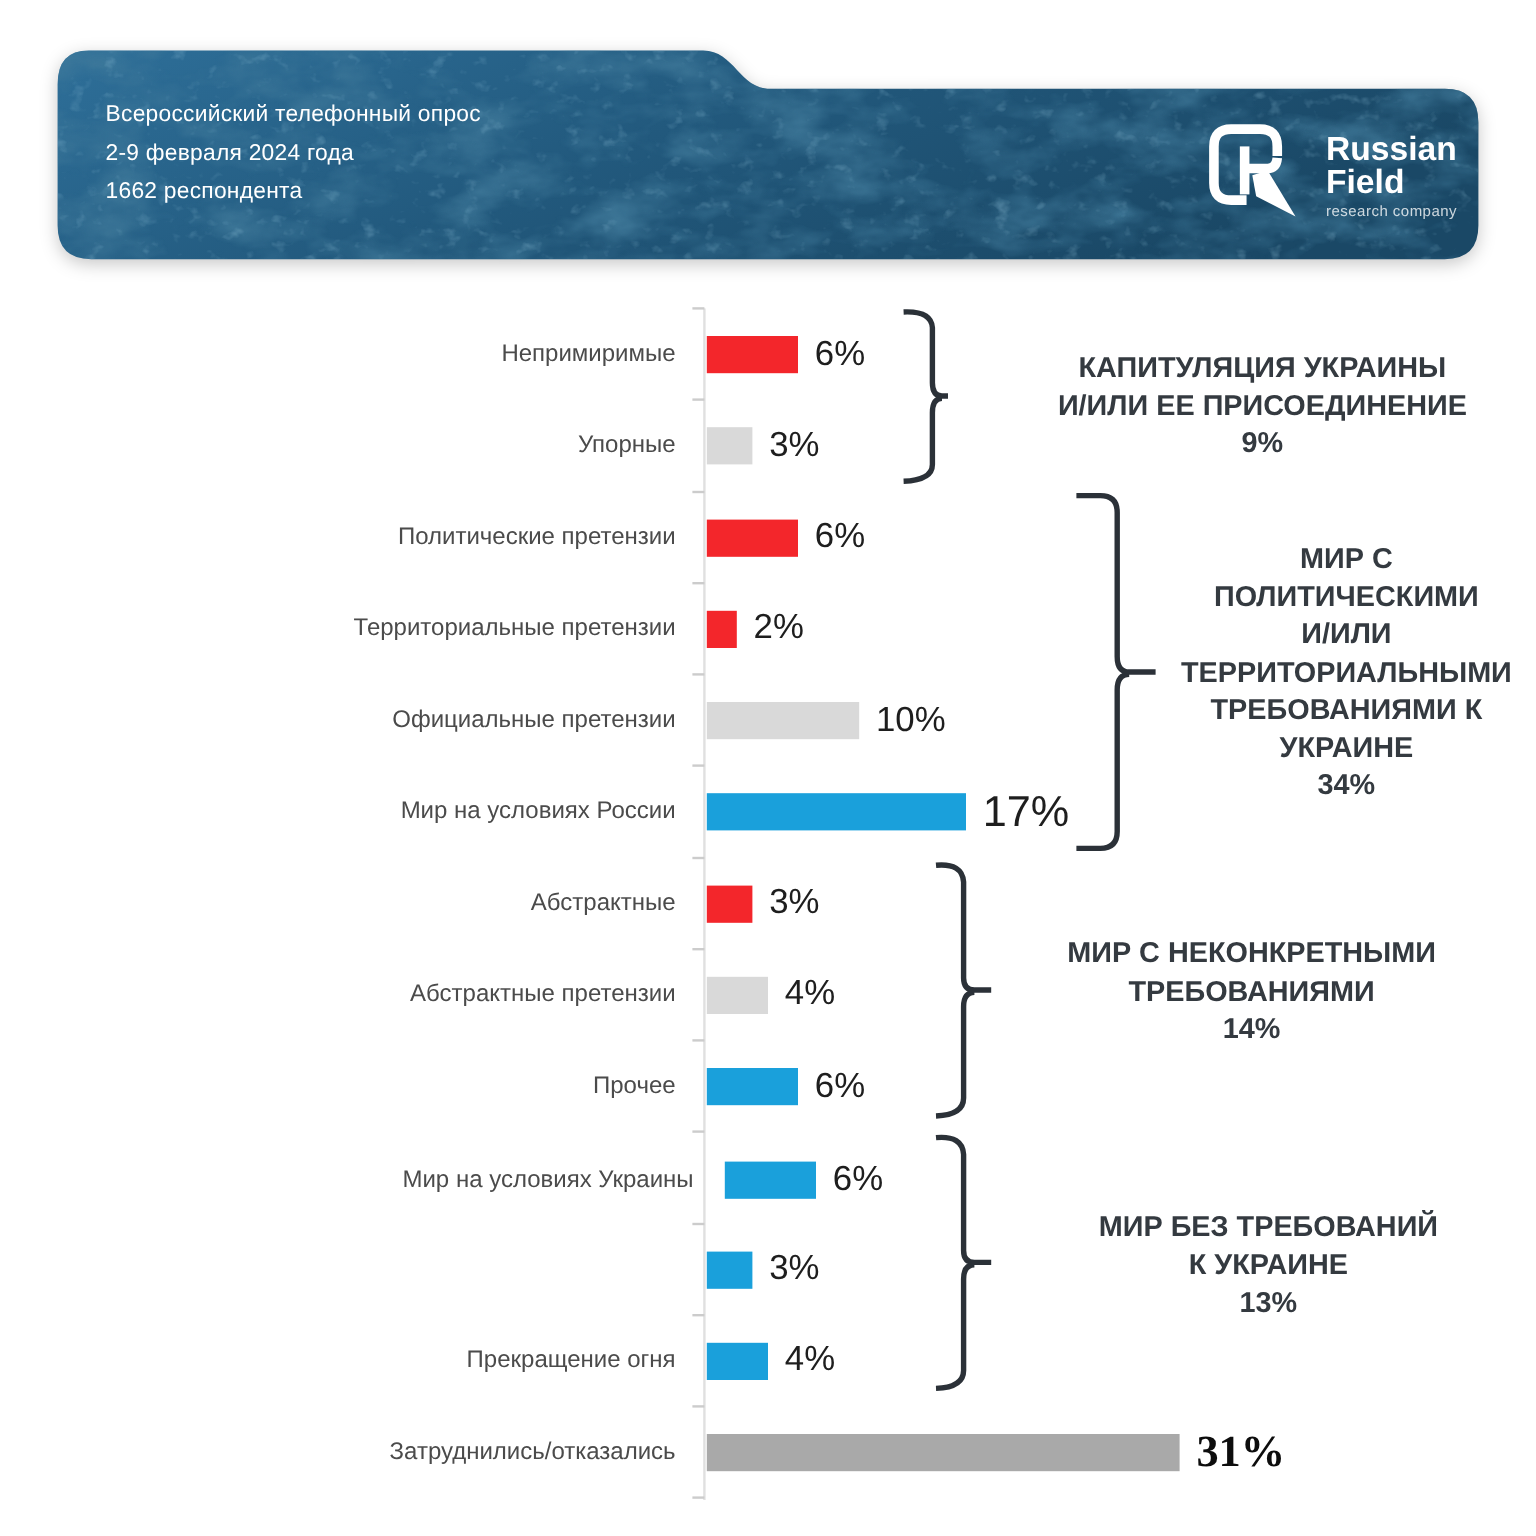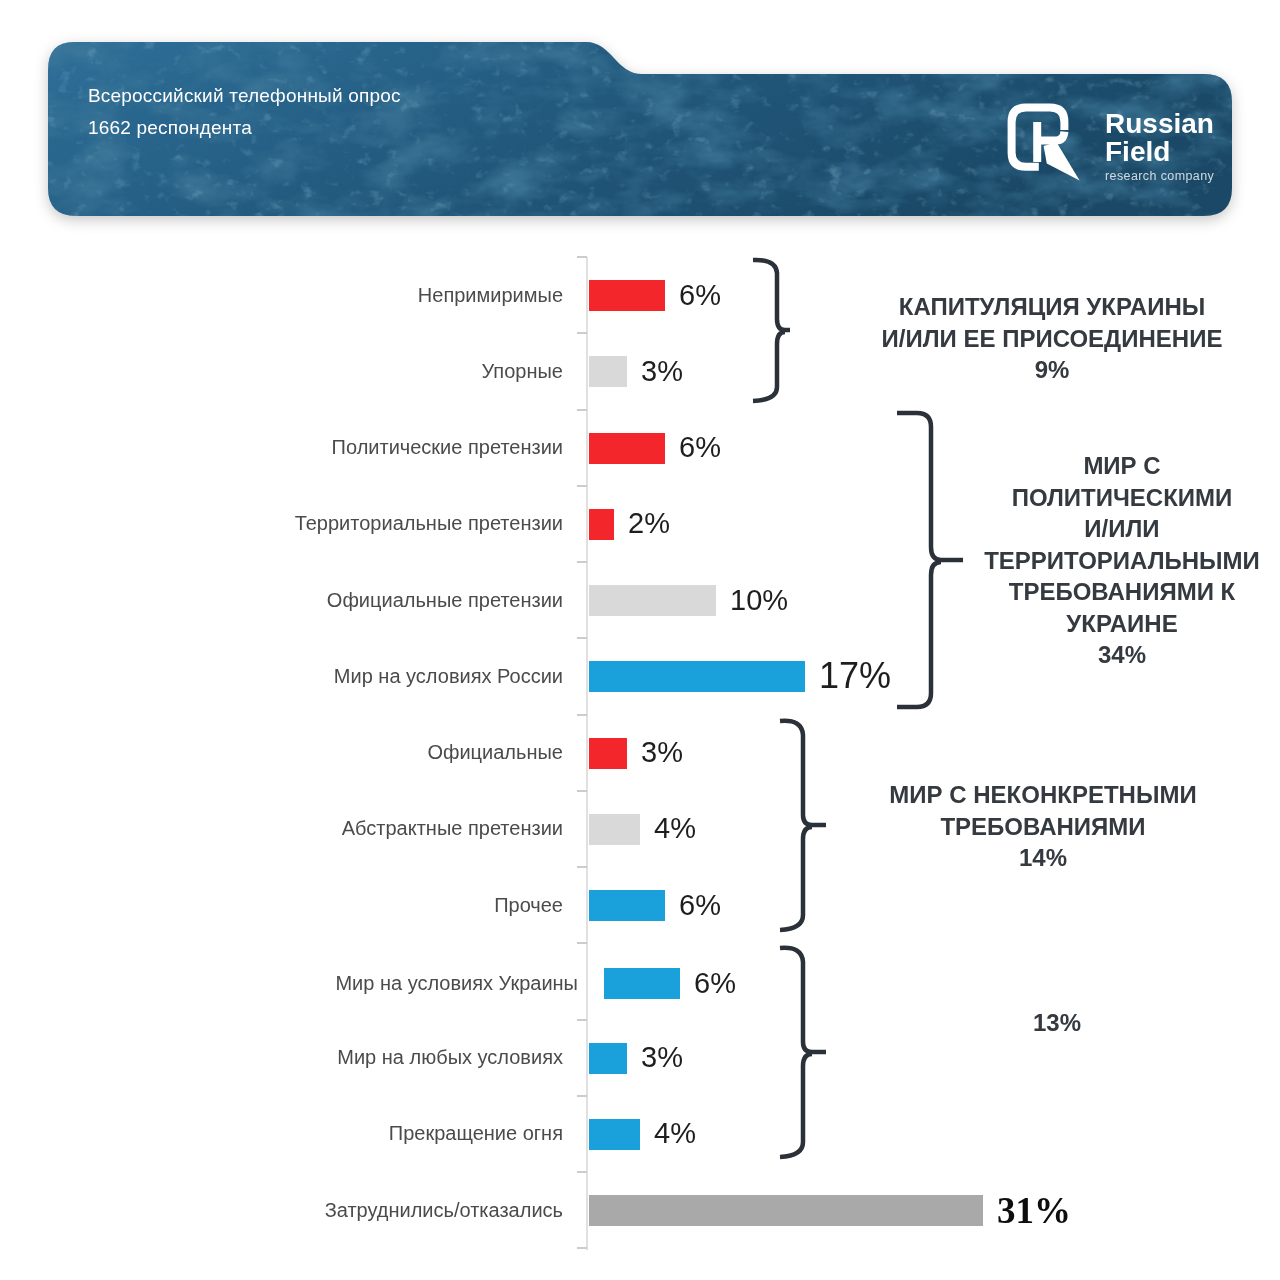--- a/index.html
+++ b/index.html
@@ -67,20 +67,21 @@
     <g transform="translate(1002,98) scale(0.8)" stroke="#ffffff" stroke-width="10" fill="none">
       <path d="M78,40 V30 Q78,12 60,12 H30 Q12,12 12,30 V68 Q12,86 30,86 H46"></path>
       <path d="M44,30 V80"></path>
       <path d="M44,53 H68 Q77,53 78,42"></path>
       <path d="M52,60 L68,55 L97,103 L56,82 Z" fill="#ffffff" stroke="none"></path>
     </g>
   </svg>
 
   <div class="header-text">
     <div>Всероссийский телефонный опрос</div>
+    <div>2-9 февраля 2024 года</div>
     <div>1662 респондента</div>
   </div>
 
   <div class="logo-brand">
     <div>Russian</div>
     <div>Field</div>
   </div>
   <div class="logo-tagline">research company</div>
 
   <div class="chart">
@@ -110,41 +111,40 @@
           <div class="rlabel">Официальные претензии</div>
           <div class="bar" style="left: 589px; width: 127px; background: rgb(217, 217, 217);"></div>
           <div class="rvalue" style="left: 730px;">10%</div>
         </div>
         <div class="row" style="top: 638.25px;">
           <div class="rlabel">Мир на условиях России</div>
           <div class="bar" style="left: 589px; width: 216px; background: rgb(26, 160, 219);"></div>
           <div class="rvalue lg" style="left: 819px;">17%</div>
         </div>
         <div class="row" style="top: 714.5px;">
-          <div class="rlabel">Официальные</div>
+          <div class="rlabel">Абстрактные</div>
           <div class="bar" style="left: 589px; width: 38px; background: rgb(243, 38, 43);"></div>
           <div class="rvalue" style="left: 641px;">3%</div>
         </div>
         <div class="row" style="top: 790.75px;">
           <div class="rlabel">Абстрактные претензии</div>
           <div class="bar" style="left: 589px; width: 51px; background: rgb(217, 217, 217);"></div>
           <div class="rvalue" style="left: 654px;">4%</div>
         </div>
         <div class="row" style="top: 867px;">
           <div class="rlabel">Прочее</div>
           <div class="bar" style="left: 589px; width: 76px; background: rgb(26, 160, 219);"></div>
           <div class="rvalue" style="left: 679px;">6%</div>
         </div>
         <div class="row" style="top: 945px; margin-left: 15px;">
           <div class="rlabel">Мир на условиях Украины</div>
           <div class="bar" style="left: 589px; width: 76px; background: rgb(26, 160, 219);"></div>
           <div class="rvalue" style="left: 679px;">6%</div>
         </div>
         <div class="row" style="top: 1019.5px;">
-          <div class="rlabel">Мир на любых условиях</div>
           <div class="bar" style="left: 589px; width: 38px; background: rgb(26, 160, 219);"></div>
           <div class="rvalue" style="left: 641px;">3%</div>
         </div>
         <div class="row" style="top: 1095.75px;">
           <div class="rlabel">Прекращение огня</div>
           <div class="bar" style="left: 589px; width: 51px; background: rgb(26, 160, 219);"></div>
           <div class="rvalue" style="left: 654px;">4%</div>
         </div>
         <div class="row" style="top: 1172px;">
           <div class="rlabel">Затруднились/отказались</div>
@@ -187,16 +187,18 @@
 ТРЕБОВАНИЯМИ К
 УКРАИНЕ</div>
       <div class="gtotal">34%</div>
     </div>
     <div class="group g2">
       <div class="glabel">МИР С НЕКОНКРЕТНЫМИ
 ТРЕБОВАНИЯМИ</div>
       <div class="gtotal">14%</div>
     </div>
     <div class="group g3">
+      <div class="glabel">МИР БЕЗ ТРЕБОВАНИЙ
+К УКРАИНЕ</div>
       <div class="gtotal">13%</div>
     </div>
   </div>
 </div>
 
 </body></html>

